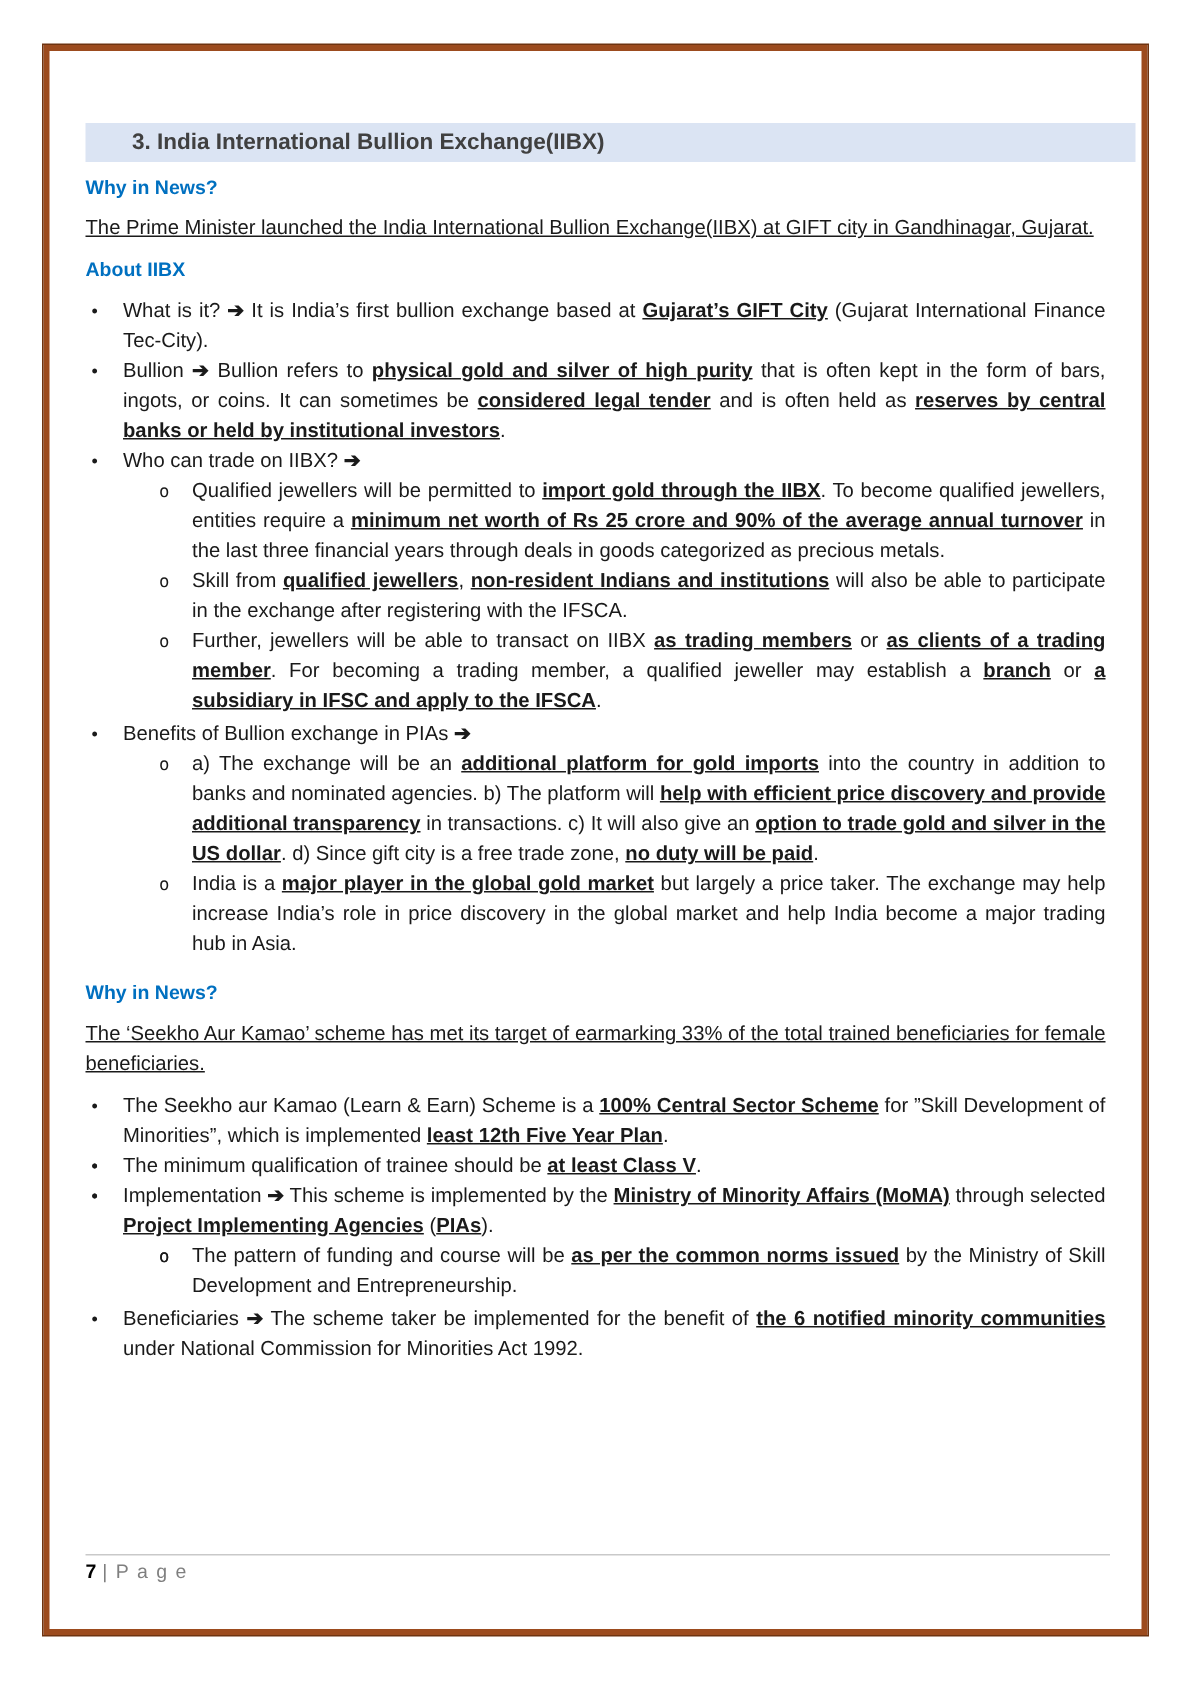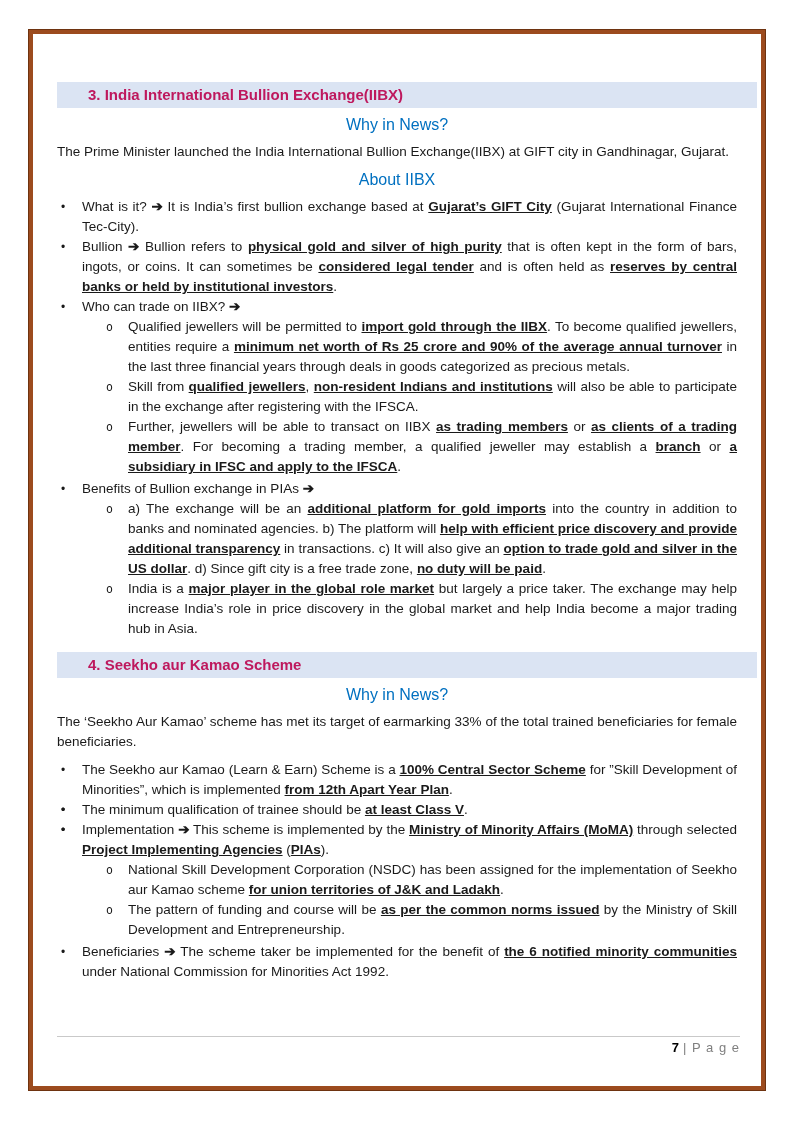--- a/index.html
+++ b/index.html
@@ -24,43 +24,42 @@
   }
   .content{
     position:absolute;left:57px;top:82px;width:680px;
     font-size:13.5px;line-height:20px;
   }
   .section + .section{margin-top:13px;}
   .section-bar{
     background:var(--bar-bg);
     margin:0 -20px 7px 0;
     padding:4px 10px 4px 31px;
-    font-weight:bold;font-size:15px;line-height:18px;color:#be185d;
+    font-weight:bold;font-size:15px;line-height:18px;color:#404040;
   }
   .subheading{
-    color:var(--subhead);font-weight:normal;font-size:16px;
+    color:var(--subhead);font-weight:bold;font-size:13px;
     margin:0 0 7px 0;
-    text-align:center;
   }
   .para{
-    text-align:justify;margin:0 0 8px 0;
+    text-align:justify;margin:0 0 8px 0;text-decoration:underline;
   }
   .list{margin:0 0 2px 0;}
   .li{position:relative;text-align:justify;}
   .li1{padding-left:25px;}
   .li1 > .marker{position:absolute;left:4px;top:0;font-size:12px;}
   .li2{padding-left:71px;}
   .li2 > .marker{
     position:absolute;left:49px;top:0;
     font-family:"DejaVu Sans Mono",monospace;font-size:11.5px;
   }
   .seg-bu{font-weight:bold;text-decoration:underline;}
   .seg-arrow{font-weight:bold;}
   .footer{
-    position:absolute;left:57px;top:1036px;width:683px;text-align:right;
+    position:absolute;left:57px;top:1036px;width:683px;
   }
   .footer-rule{border-top:1px solid #c9c9c9;width:100%;height:0;}
   .footer-text{margin-top:3px;font-size:13px;}
   .page-number{font-weight:bold;color:#000;}
   .page-label{color:var(--footer-gray);letter-spacing:1px;margin-left:4px;}
 </style>
 </head>
 <body>
 
 <div class="page">
@@ -77,36 +76,35 @@
           <div class="li li1"><span class="marker m1">•</span><span><span>Bullion </span><span class="seg-arrow">➔</span><span> Bullion refers to </span><span class="seg-bu">physical gold and silver of high purity</span><span> that is often kept in the form of bars, ingots, or coins. It can sometimes be </span><span class="seg-bu">considered legal tender</span><span> and is often held as </span><span class="seg-bu">reserves by central banks or held by institutional investors</span><span>.</span></span></div>
           <div class="li li1"><span class="marker m1">•</span><span><span>Who can trade on IIBX? </span><span class="seg-arrow">➔</span></span></div>
           <div class="list l2">
             <div class="li li2"><span class="marker m2">o</span><span><span>Qualified jewellers will be permitted to </span><span class="seg-bu">import gold through the IIBX</span><span>. To become qualified jewellers, entities require a </span><span class="seg-bu">minimum net worth of Rs 25 crore and 90% of the average annual turnover</span><span> in the last three financial years through deals in goods categorized as precious metals.</span></span></div>
             <div class="li li2"><span class="marker m2">o</span><span><span>Skill from </span><span class="seg-bu">qualified jewellers</span><span>, </span><span class="seg-bu">non-resident Indians and institutions</span><span> will also be able to participate in the exchange after registering with the IFSCA.</span></span></div>
             <div class="li li2"><span class="marker m2">o</span><span><span>Further, jewellers will be able to transact on IIBX </span><span class="seg-bu">as trading members</span><span> or </span><span class="seg-bu">as clients of a trading member</span><span>. For becoming a trading member, a qualified jeweller may establish a </span><span class="seg-bu">branch</span><span> or </span><span class="seg-bu">a subsidiary in IFSC and apply to the IFSCA</span><span>.</span></span></div>
           </div>
           <div class="li li1"><span class="marker m1">•</span><span><span>Benefits of Bullion exchange in PIAs </span><span class="seg-arrow">➔</span></span></div>
           <div class="list l2">
             <div class="li li2"><span class="marker m2">o</span><span><span>a) The exchange will be an </span><span class="seg-bu">additional platform for gold imports</span><span> into the country in addition to banks and nominated agencies. b) The platform will </span><span class="seg-bu">help with efficient price discovery and provide additional transparency</span><span> in transactions. c) It will also give an </span><span class="seg-bu">option to trade gold and silver in the US dollar</span><span>. d) Since gift city is a free trade zone, </span><span class="seg-bu">no duty will be paid</span><span>.</span></span></div>
-            <div class="li li2"><span class="marker m2">o</span><span><span>India is a </span><span class="seg-bu">major player in the global role market</span><span> but largely a price taker. The exchange may help increase India’s role in price discovery in the global market and help India become a major trading hub in Asia.</span></span></div>
+            <div class="li li2"><span class="marker m2">o</span><span><span>India is a </span><span class="seg-bu">major player in the global gold market</span><span> but largely a price taker. The exchange may help increase India’s role in price discovery in the global market and help India become a major trading hub in Asia.</span></span></div>
           </div>
         </div>
       </section>
       <section class="section">
-        <div class="section-bar"><span>4. Seekho aur Kamao Scheme</span></div>
         <div class="subheading">Why in News?</div>
         <div class="para"><span>The ‘Seekho Aur Kamao’ scheme has met its target of earmarking 33% of the total trained beneficiaries for female beneficiaries.</span></div>
         <div class="list l1">
-          <div class="li li1"><span class="marker m1">•</span><span><span>The Seekho aur Kamao (Learn &amp; Earn) Scheme is a </span><span class="seg-bu">100% Central Sector Scheme</span><span> for ”Skill Development of Minorities”, which is implemented </span><span class="seg-bu">from 12th Apart Year Plan</span><span>.</span></span></div>
+          <div class="li li1"><span class="marker m1">•</span><span><span>The Seekho aur Kamao (Learn &amp; Earn) Scheme is a </span><span class="seg-bu">100% Central Sector Scheme</span><span> for ”Skill Development of Minorities”, which is implemented </span><span class="seg-bu">least 12th Five Year Plan</span><span>.</span></span></div>
           <div class="li li1"><span class="marker m1">•</span></div>
           <div class="li li1"><span class="marker m1">•</span><span><span>The minimum qualification of trainee should be </span><span class="seg-bu">at least Class V</span><span>.</span></span></div>
           <div class="li li1"><span class="marker m1">•</span></div>
           <div class="li li1"><span class="marker m1">•</span><span><span>Implementation </span><span class="seg-arrow">➔</span><span> This scheme is implemented by the </span><span class="seg-bu">Ministry of Minority Affairs (MoMA)</span><span> through selected </span><span class="seg-bu">Project Implementing Agencies</span><span> (</span><span class="seg-bu">PIAs</span><span>).</span></span></div>
           <div class="list l2">
-            <div class="li li2"><span class="marker m2">o</span><span><span>National Skill Development Corporation (NSDC) has been assigned for the implementation of Seekho aur Kamao scheme </span><span class="seg-bu">for union territories of J&amp;K and Ladakh</span><span>.</span></span></div>
+            <div class="li li2"><span class="marker m2">o</span></div>
             <div class="li li2"><span class="marker m2">o</span><span><span>The pattern of funding and course will be </span><span class="seg-bu">as per the common norms issued</span><span> by the Ministry of Skill Development and Entrepreneurship.</span></span></div>
           </div>
           <div class="li li1"><span class="marker m1">•</span><span><span>Beneficiaries </span><span class="seg-arrow">➔</span><span> The scheme taker be implemented for the benefit of </span><span class="seg-bu">the 6 notified minority communities</span><span> under National Commission for Minorities Act 1992.</span></span></div>
         </div>
       </section>
     </div>
 
   <div class="footer">
     <div class="footer-rule"></div>
     <div class="footer-text">

